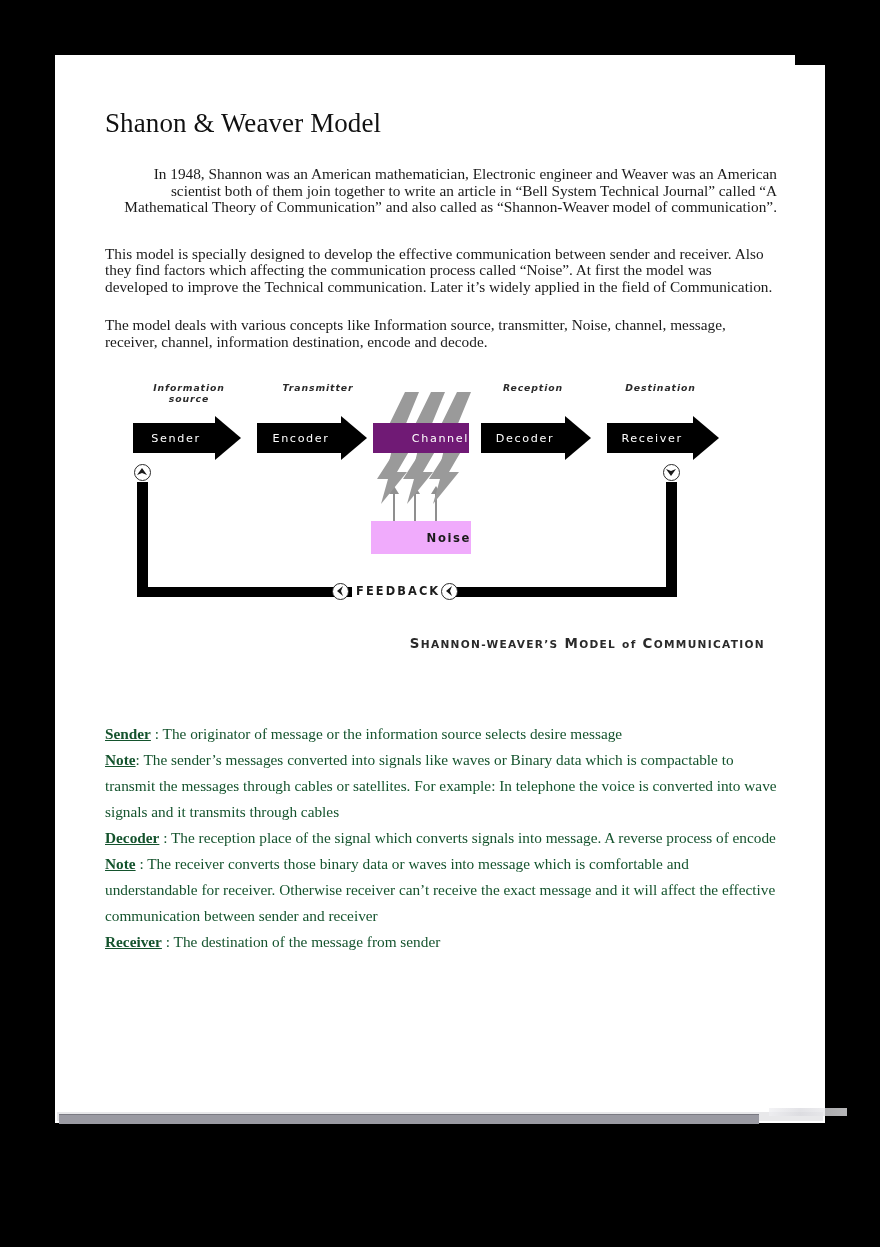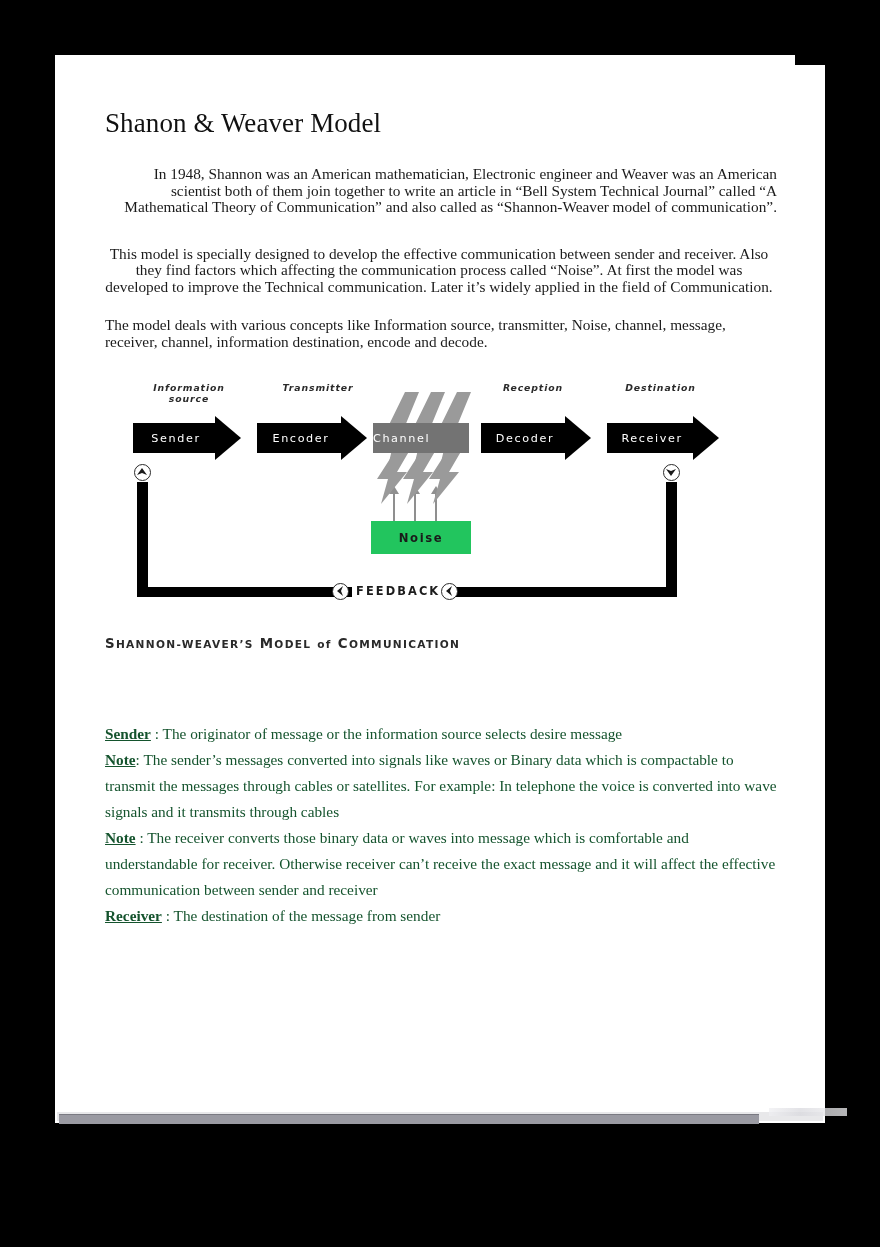--- a/index.html
+++ b/index.html
@@ -52,21 +52,21 @@
 
   .para {
     font-family: "Liberation Serif", serif;
     font-size: 15.3px;
     line-height: 16.5px;
     color: #1a1a1a;
     margin: 0;
     text-align: left;
   }
   .para.p1 { margin-top: 27px; width: 672px; text-align: right; }
-  .para.p2 { margin-top: 30px; width: 668px; text-align: center; }
+  .para.p2 { margin-top: 30px; width: 668px; }
   .para.p3 { margin-top: 22px; width: 630px; }
 
   
   #figure {
     position: relative;
     margin-top: 28px;
     width: 680px;
     height: 305px;
   }
   #diagram {
@@ -118,24 +118,24 @@
     height: 0;
     border-top: 22px solid transparent;
     border-bottom: 22px solid transparent;
     border-left: 26px solid #000000;
   }
 
   
   #channel-box {
     position: absolute;
     height: 30px;
-    background: #737373;
+    background: #701a75;
     display: flex;
     align-items: center;
-    justify-content: flex-start;
+    justify-content: flex-end;
     z-index: 3;
   }
   #channel-box span {
     font-family: "DejaVu Sans", sans-serif;
     font-size: 11.2px;
     letter-spacing: 1.6px;
     color: #ffffff;
   }
 
   
@@ -155,24 +155,24 @@
     position: absolute;
     width: 0;
     height: 0;
     border-left: 5px solid transparent;
     border-right: 5px solid transparent;
     border-bottom: 8px solid #8f8f8f;
   }
 
   #noise-box {
     position: absolute;
-    background: #22c55e;
+    background: #f0abfc;
     display: flex;
     align-items: center;
-    justify-content: center;
+    justify-content: flex-end;
   }
   #noise-box span {
     font-family: "DejaVu Sans", sans-serif;
     font-size: 11.6px;
     font-weight: bold;
     letter-spacing: 1.6px;
     color: #1a1a1a;
   }
 
   
@@ -199,21 +199,21 @@
     background: #ffffff;
     padding: 0 4px;
     z-index: 4;
   }
 
   #figure-caption {
     position: absolute;
     left: 0;
     top: 258px;
     width: 660px;
-    text-align: left;
+    text-align: right;
     font-family: "DejaVu Sans", sans-serif;
     font-size: 13.4px;
     font-weight: bold;
     letter-spacing: 1.3px;
     color: #2a2a2a;
   }
   #figure-caption .sc { font-size: 10.6px; }
 
   
   #definitions {
@@ -379,20 +379,23 @@
     </div>
 
     <div id="definitions">
       <p class="def">
         <span class="term">Sender</span><span> :  </span><span>The originator of message or the information source selects desire message</span>
       </p>
       <p class="def">
         <span class="term">Note</span><span>: </span><span>The sender’s messages converted into signals like waves or Binary data which is compactable to transmit the messages through cables or satellites. For example: In telephone the voice is converted into wave signals and it transmits through cables</span>
       </p>
       <p class="def">
+        <span class="term">Decoder</span><span> : </span><span>The reception place of the signal which converts signals into message. A reverse process of encode</span>
+      </p>
+      <p class="def">
         <span class="term">Note</span><span> : </span><span>The receiver converts those binary data or waves into message which is comfortable and understandable for receiver. Otherwise receiver can’t receive the exact message and it will affect the effective communication between sender and receiver</span>
       </p>
       <p class="def">
         <span class="term">Receiver</span><span> : </span><span>The destination of the message from sender</span>
       </p>
     </div>
 
   </div>
 </div>
 

